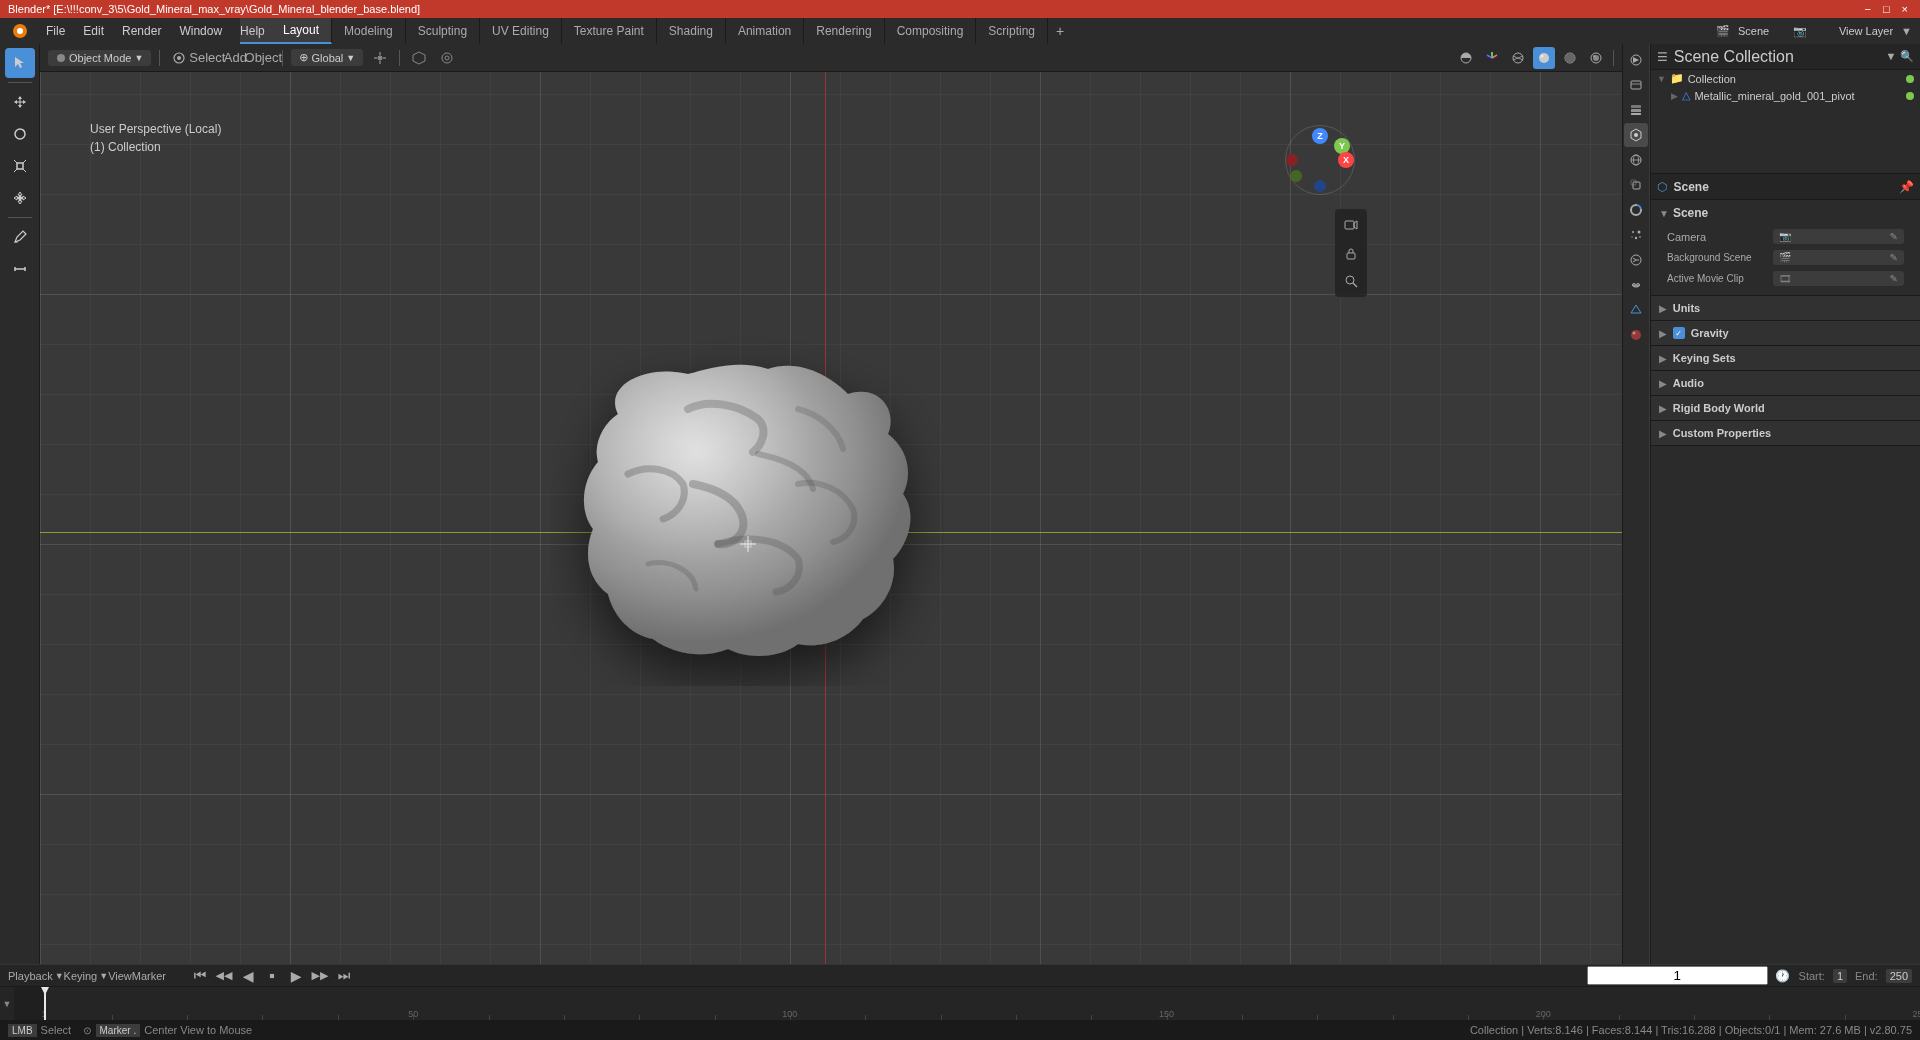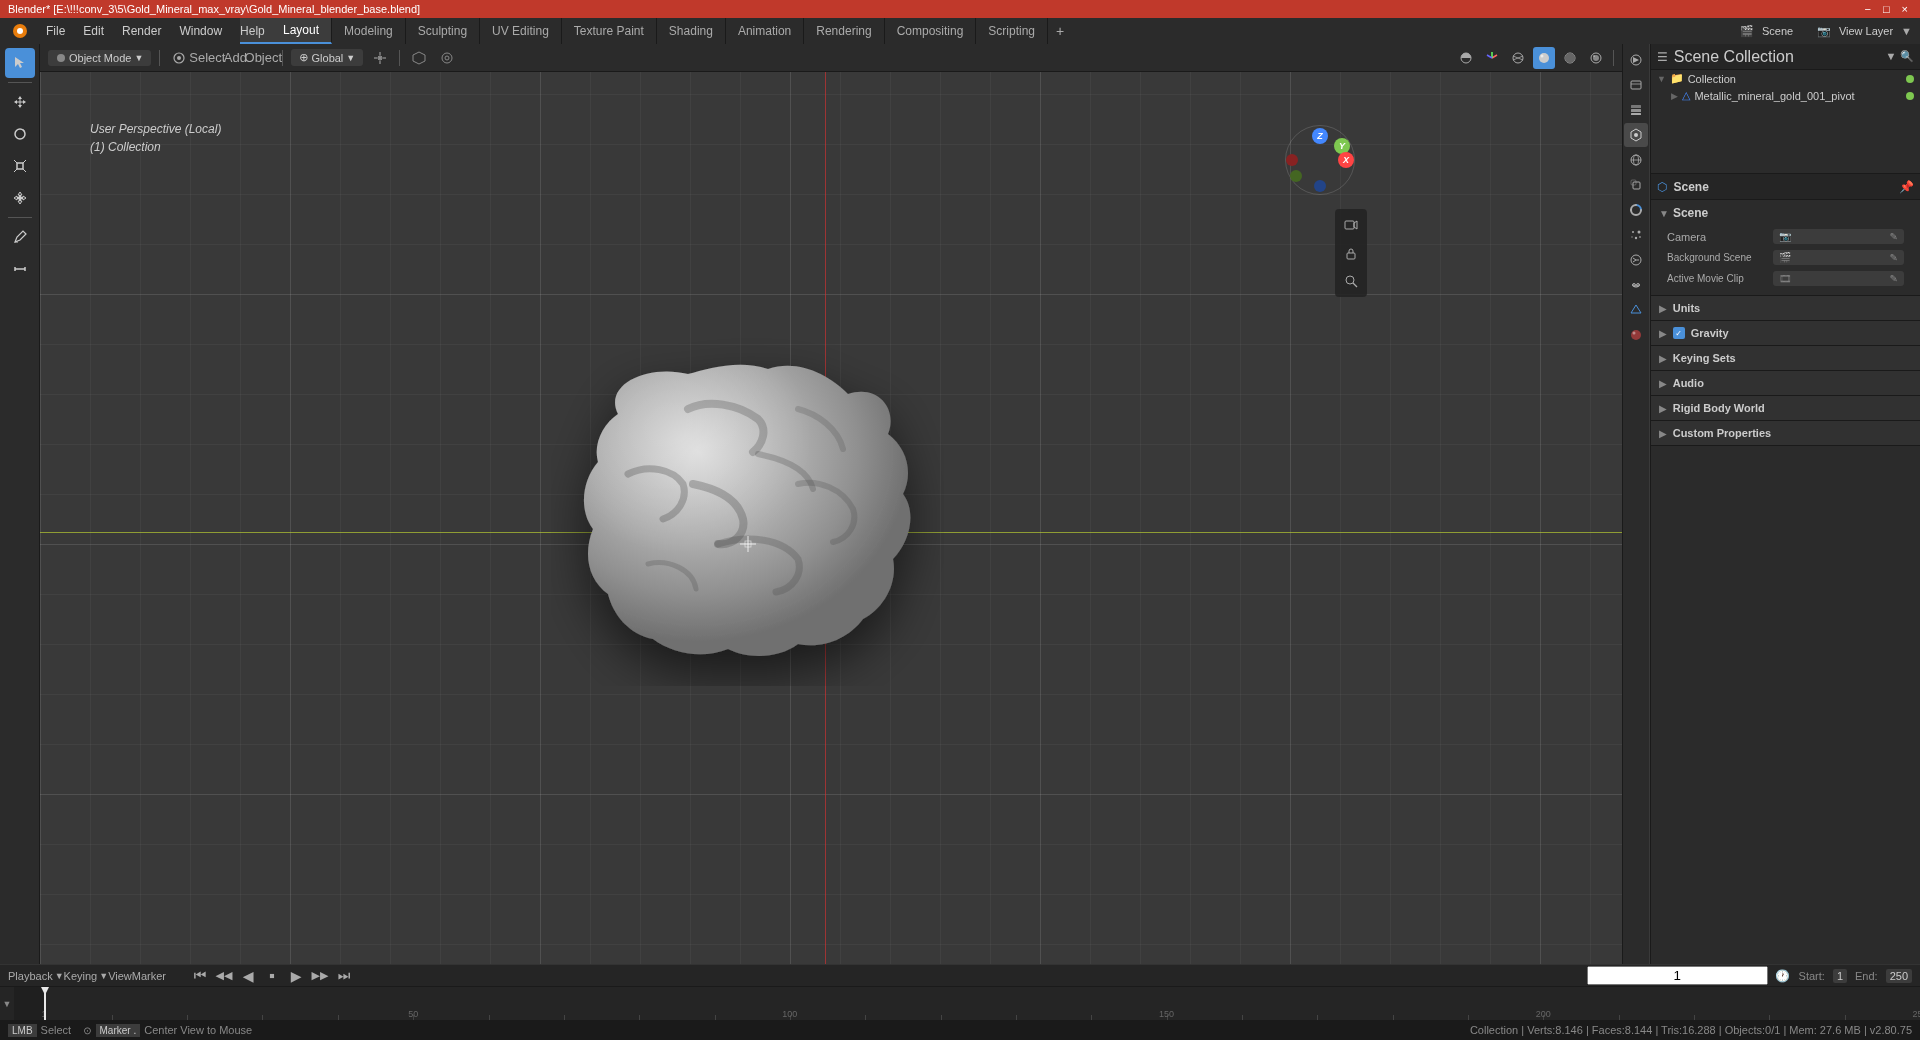--- a/index.html
+++ b/index.html
@@ -116,21 +116,20 @@
 
     
     #viewport {
       position: absolute;
       top: 44px;
       left: 40px;
       right: 270px;
       bottom: 56px;
       background: #3a3a3a;
       overflow: hidden;
-      font-style: italic;
     }
 
     
     #viewport-header {
       position: absolute;
       top: 44px;
       left: 40px;
       right: 270px;
       height: 28px;
       background: #2b2b2b;
@@ -706,21 +705,21 @@
   <div class="workspace-tab">Rendering</div>
   <div class="workspace-tab">Compositing</div>
   <div class="workspace-tab">Scripting</div>
   <div class="workspace-tab-add">+</div>
 </div>
 
 <div id="right-panel-header">
   <span style="font-size:11px;color:#aaa;">🎬</span>
   <span style="font-size:11px;color:#ccc;">Scene</span>
   <span style="font-size:11px;color:#aaa;margin-left:16px;">📷</span>
-  <span style="font-size:11px;color:#ccc;">View Layer</span>
+  <span style="font-size:11px;color:#ccc;margin-left:24px;">View Layer</span>
   <span style="font-size:11px;color:#aaa;">▼</span>
 </div>
 
 <div id="left-toolbar">
   <div class="toolbar-btn active" title="Select">
     <svg width="16" height="16" viewBox="0 0 16 16">
         <path d="M3 2 L3 12 L6 9 L8 13 L10 12 L8 8 L12 8 Z" fill="#cccccc"></path>
       </svg>
   </div>
   <div class="toolbar-separator"></div>

